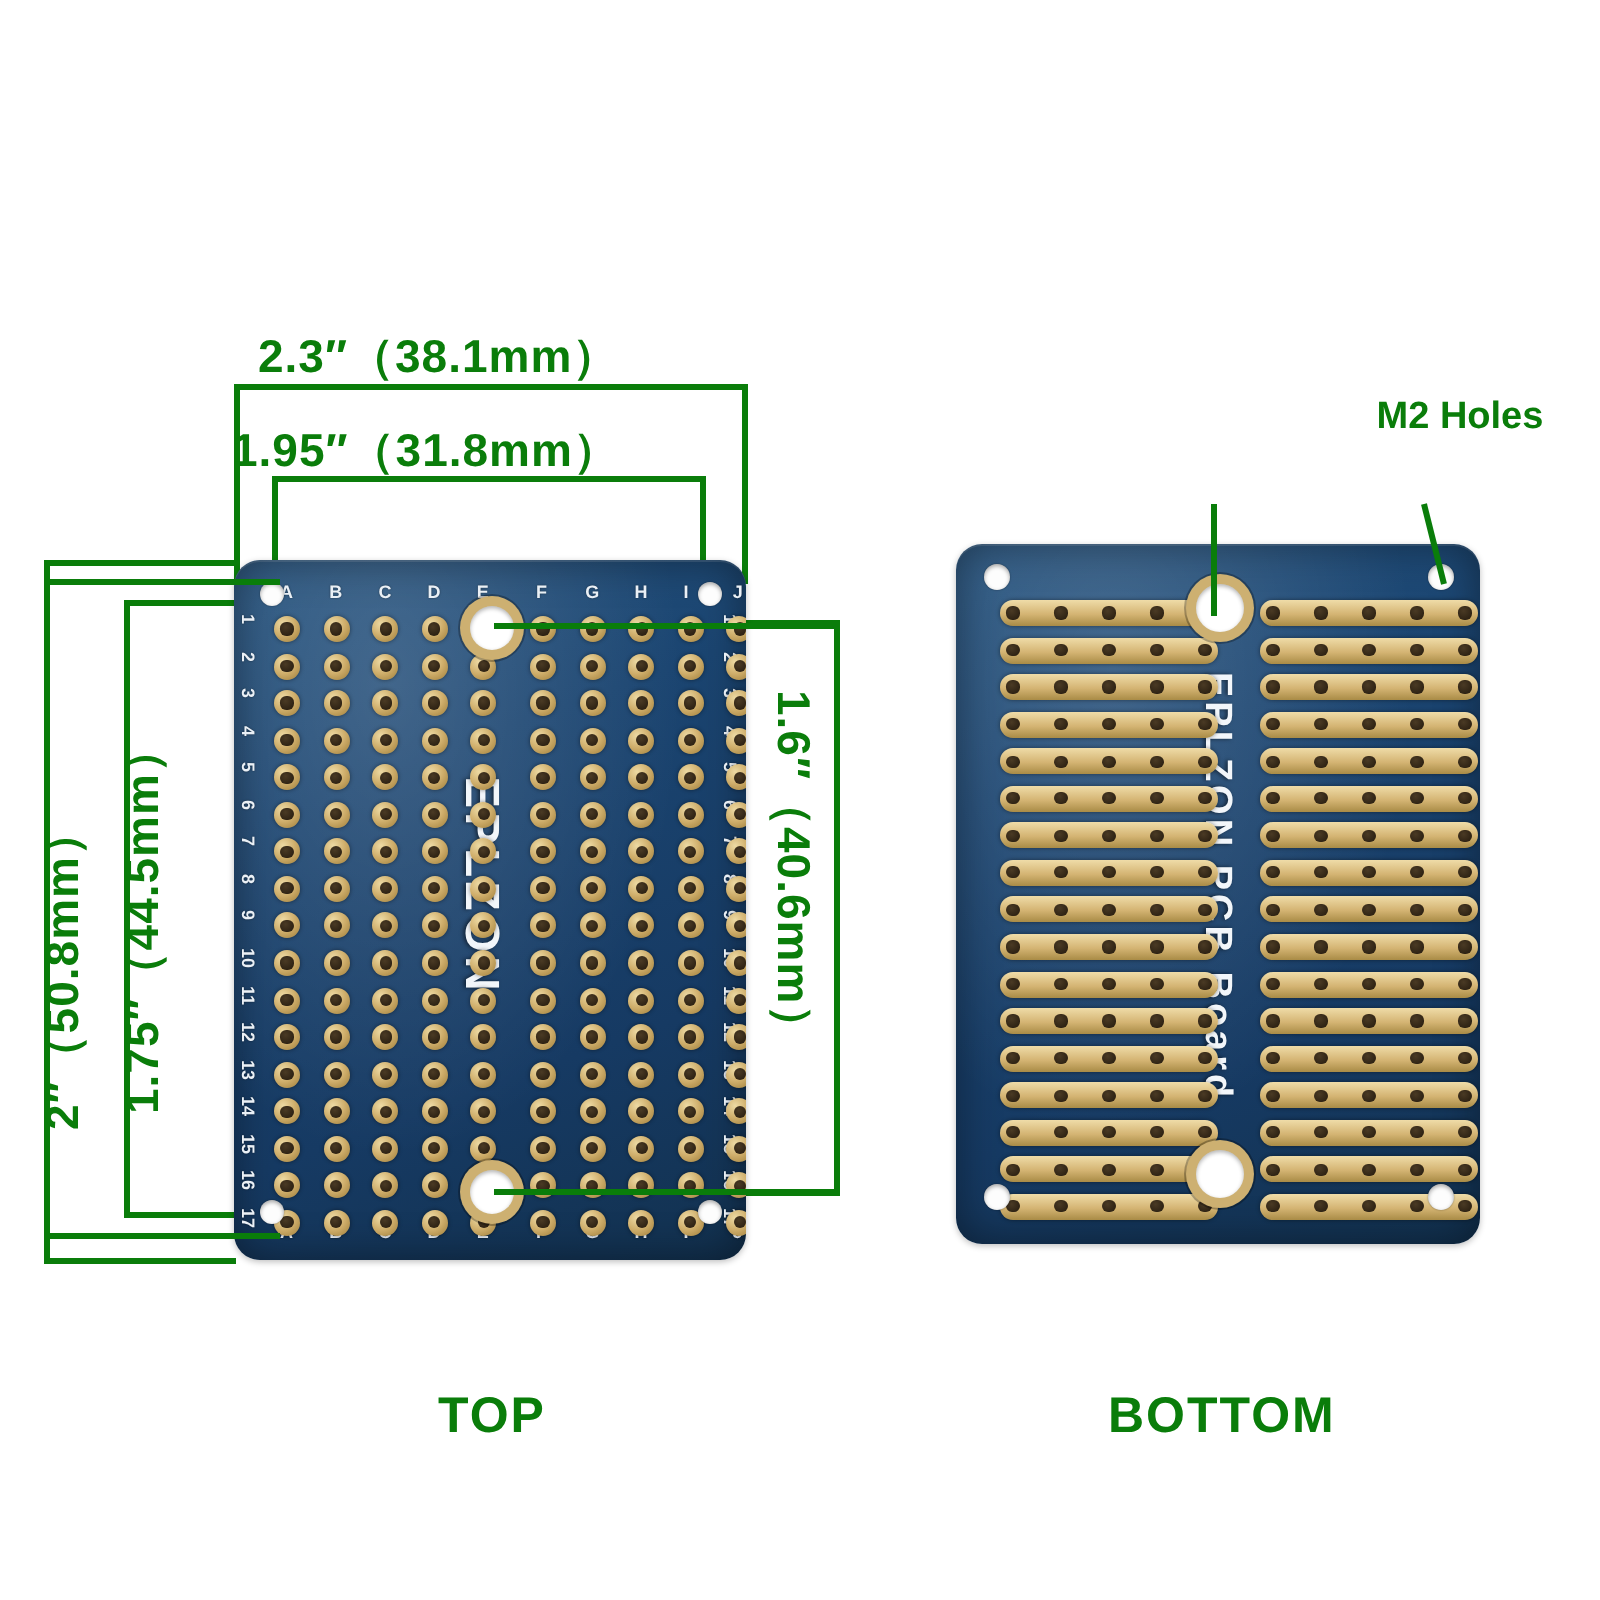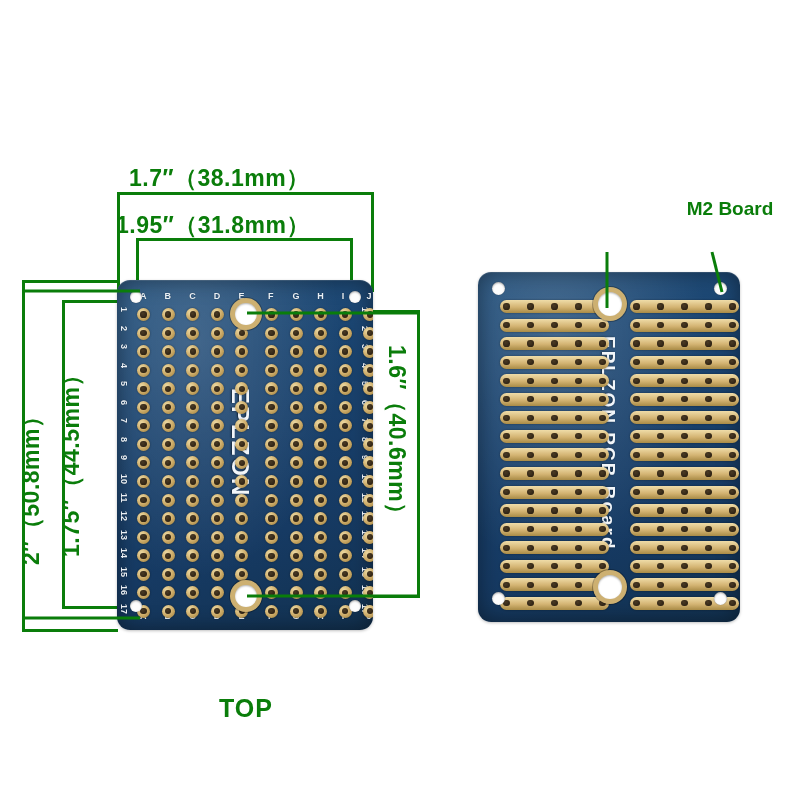--- a/index.html
+++ b/index.html
@@ -72,21 +72,21 @@
       box-shadow:inset 0 1px 2px rgba(0,0,0,.35),0 0 1px rgba(0,0,0,.4);}
 </style>
 </head>
 <body>
 
 <div id="stage">
 
   <div class="gl vline" style="left:117px;top:192px;height:100px;"></div>
   <div class="gl vline" style="left:371px;top:192px;height:100px;"></div>
   <div class="gl hline" style="left:117px;top:192px;width:257px;"></div>
-  <div class="dim-text" style="left:129px;top:163px;font-size:23px;">1.7″（38.1mm）</div>
+  <div class="dim-text" style="left:129px;top:163px;font-size:23px;">2.3″（38.1mm）</div>
 
   <div class="gl vline" style="left:136px;top:238px;height:62px;"></div>
   <div class="gl vline" style="left:350px;top:238px;height:62px;"></div>
   <div class="gl hline" style="left:136px;top:238px;width:217px;"></div>
   <div class="dim-text" style="left:116px;top:210px;font-size:23px;">1.95″（31.8mm）</div>
 
   <div class="gl hline" style="left:22px;top:280px;width:96px;"></div>
   <div class="gl hline" style="left:22px;top:629px;width:96px;"></div>
   <div class="gl vline" style="left:22px;top:280px;height:352px;"></div>
   <div class="dim-text rot-ccw" style="left:16px;top:565px;font-size:23px;">2″（50.8mm）</div>
@@ -588,18 +588,19 @@
     <line x1="712" y1="252" x2="722" y2="292" stroke="#0a7d0a" stroke-width="3"></line>
   <line x1="247" y1="313" x2="420" y2="313" stroke="#0a7d0a" stroke-width="3"></line>
       <line x1="247" y1="596" x2="420" y2="596" stroke="#0a7d0a" stroke-width="3"></line>
       <line x1="22" y1="291" x2="140" y2="291" stroke="#0a7d0a" stroke-width="3"></line>
       <line x1="22" y1="618" x2="140" y2="618" stroke="#0a7d0a" stroke-width="3"></line>
     </svg>
 
   <div class="callout" style="left:530px;top:198px;width:150px;">
   </div>
   <div class="callout" style="left:660px;top:198px;width:140px;">
-    <div>M2 Board</div>
+    <div>M2 Holes</div>
   </div>
 
   <div class="caption" style="left:219px;top:694px;">TOP</div>
+  <div class="caption" style="left:554px;top:694px;">BOTTOM</div>
 
 </div>
 
 </body></html>

